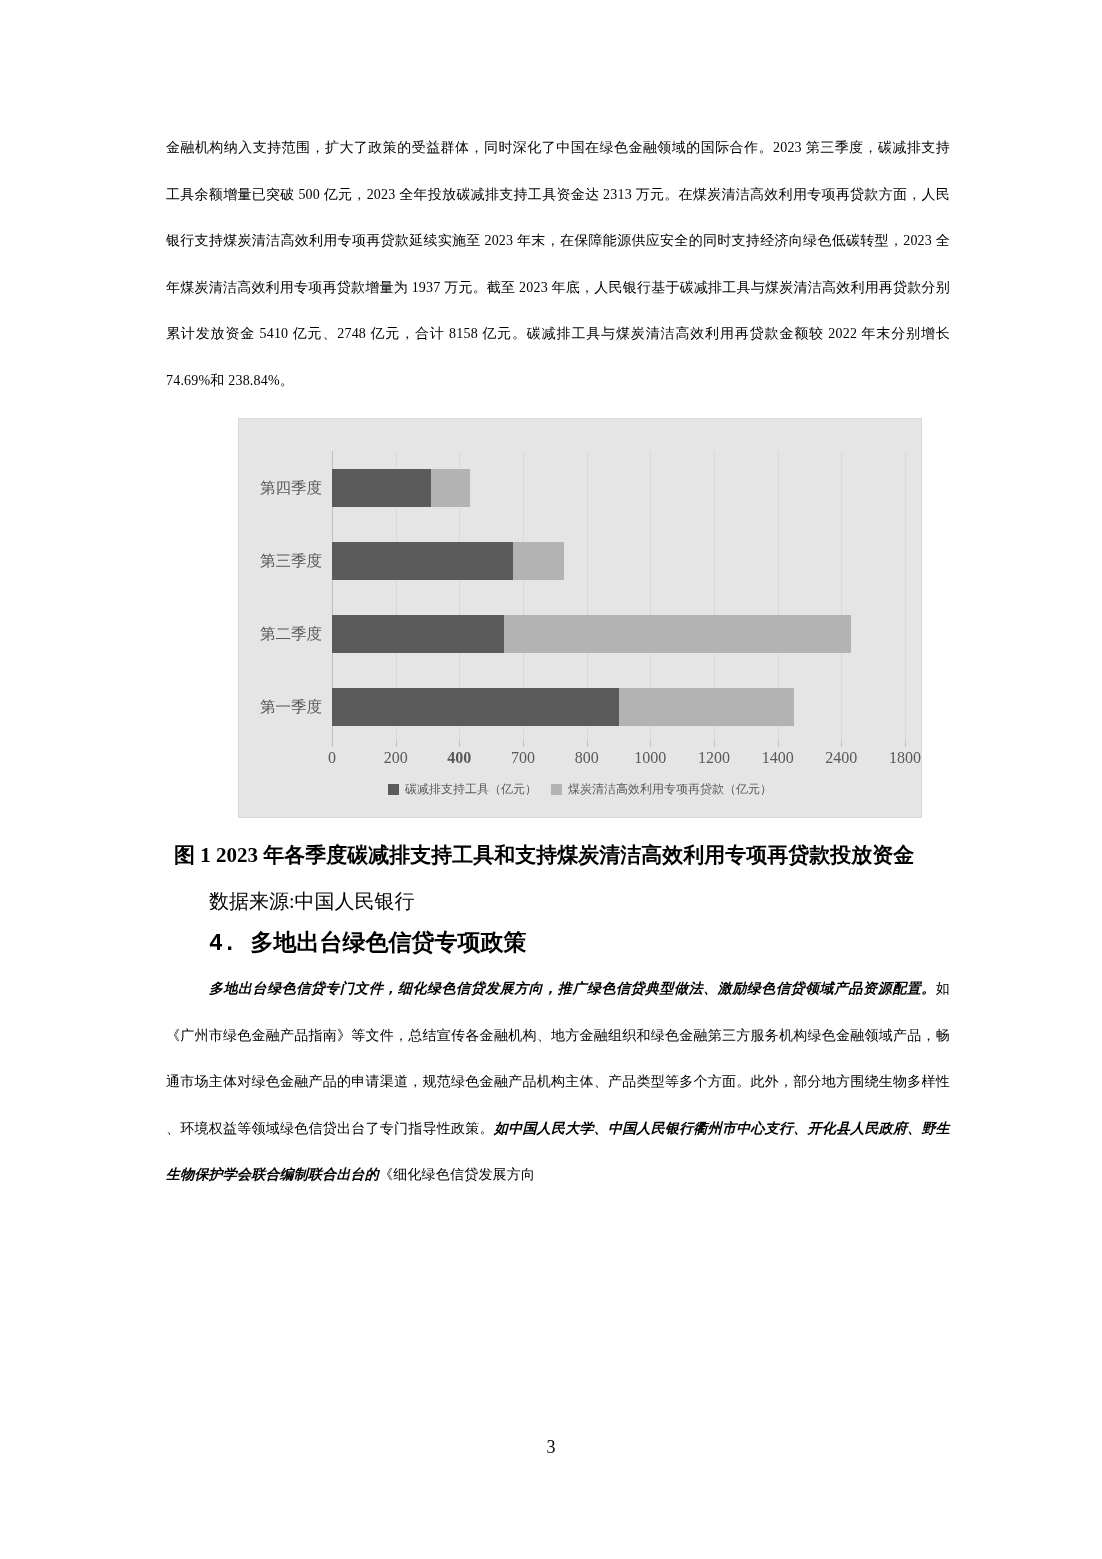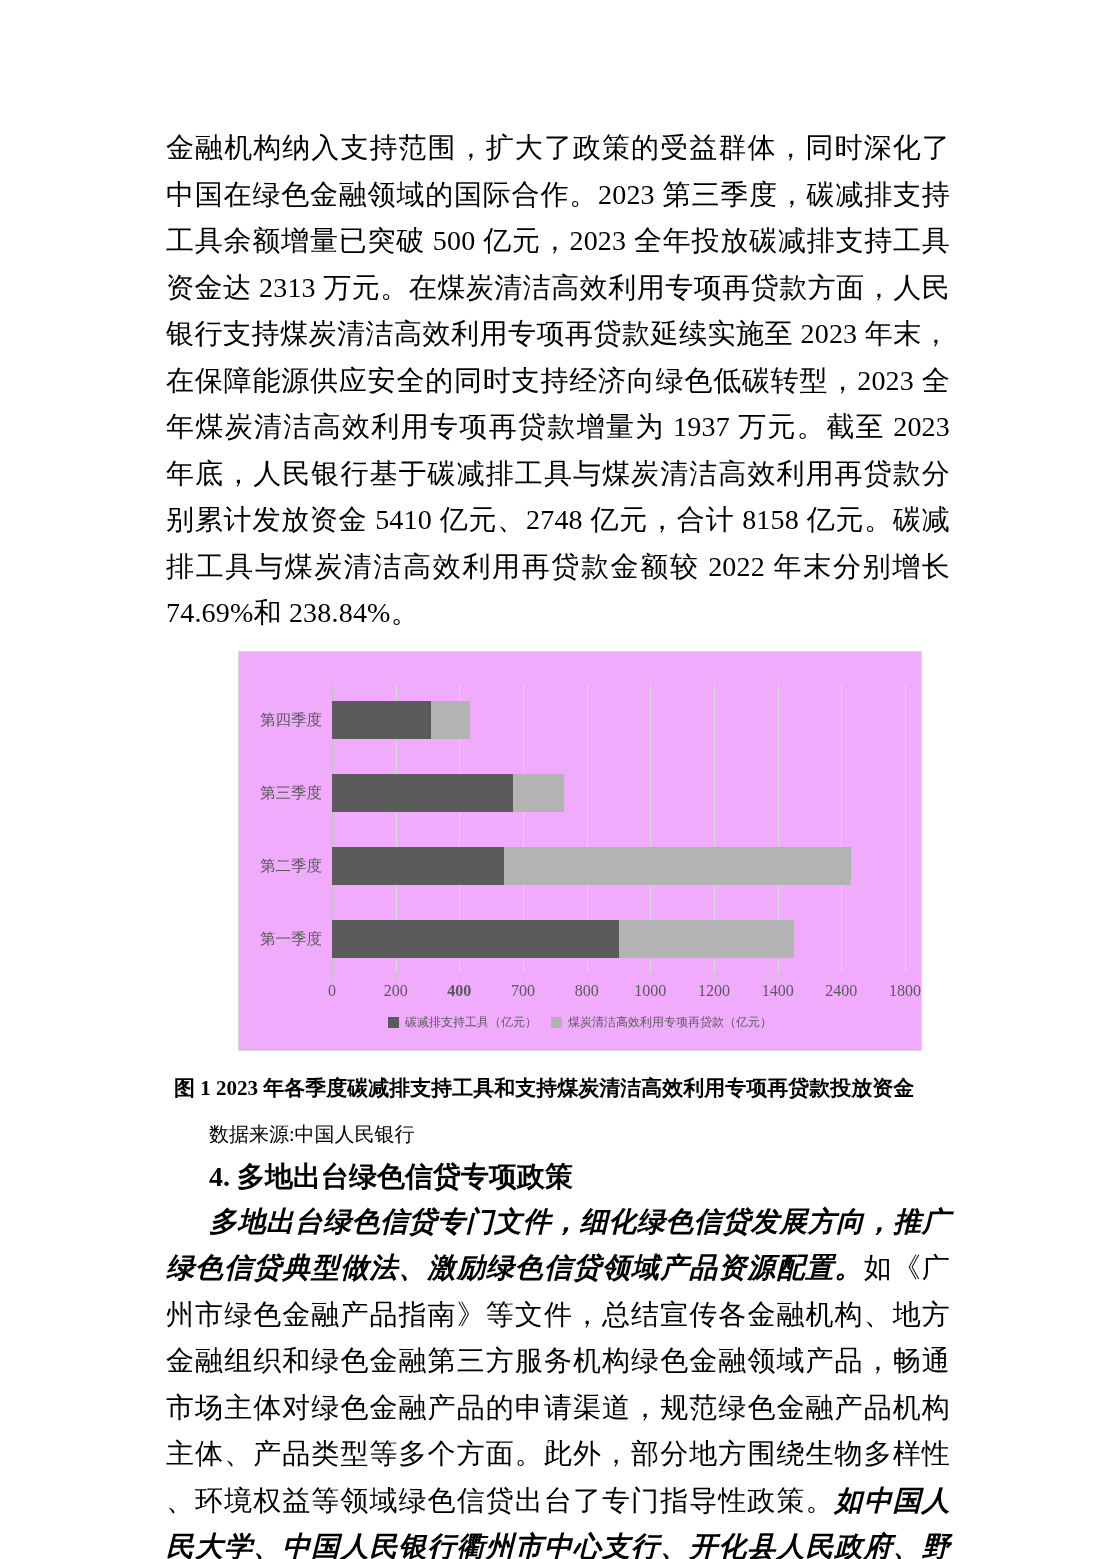--- a/index.html
+++ b/index.html
@@ -16,40 +16,40 @@
   .page {
     position: absolute;
     left: 0; top: 0;
     width: 1102px;
     height: 1559px;
     padding: 125px 152px 0 166px;
   }
 
   
   .para {
-    font-size: 28px;
+    font-size: 14px;
     line-height: 46.5px;
     text-align: justify;
     text-justify: inter-ideograph;
     margin: 0;
     letter-spacing: 0.2px;
   }
   .para-lead { text-indent: 0; }
   .para-indent { text-indent: 43px; }
 
   .b { font-weight: bold; font-style: italic; }
 
   
   .chart-wrap {
     margin-top: 14px;
     margin-left: 72px;
     width: 684px;
     height: 400px;
     border: 1px solid #d9d9d9;
-    background: #f0abfc;
+    background: #e5e5e5;
     position: relative;
   }
   .plot {
     position: absolute;
     left: 93px;
     top: 32px;
     right: 16px;
     height: 292px;
   }
   .gridlines {
@@ -144,24 +144,25 @@
     padding: 0 8px;
   }
   .source {
     margin: 6px 0 0 0;
     font-size: 20px;
     line-height: 38px;
     text-indent: 43px;
   }
   .heading {
     margin: 2px 0 0 0;
-    font-size: 28px;
+    font-size: 23px;
     line-height: 44px;
     font-weight: bold;
     text-indent: 43px;
+    font-family: Liberation Mono, monospace;
   }
 
   .pagenum {
     position: absolute;
     left: 0;
     right: 0;
     top: 1437px;
     text-align: center;
     font-size: 18px;
     color: #000;

